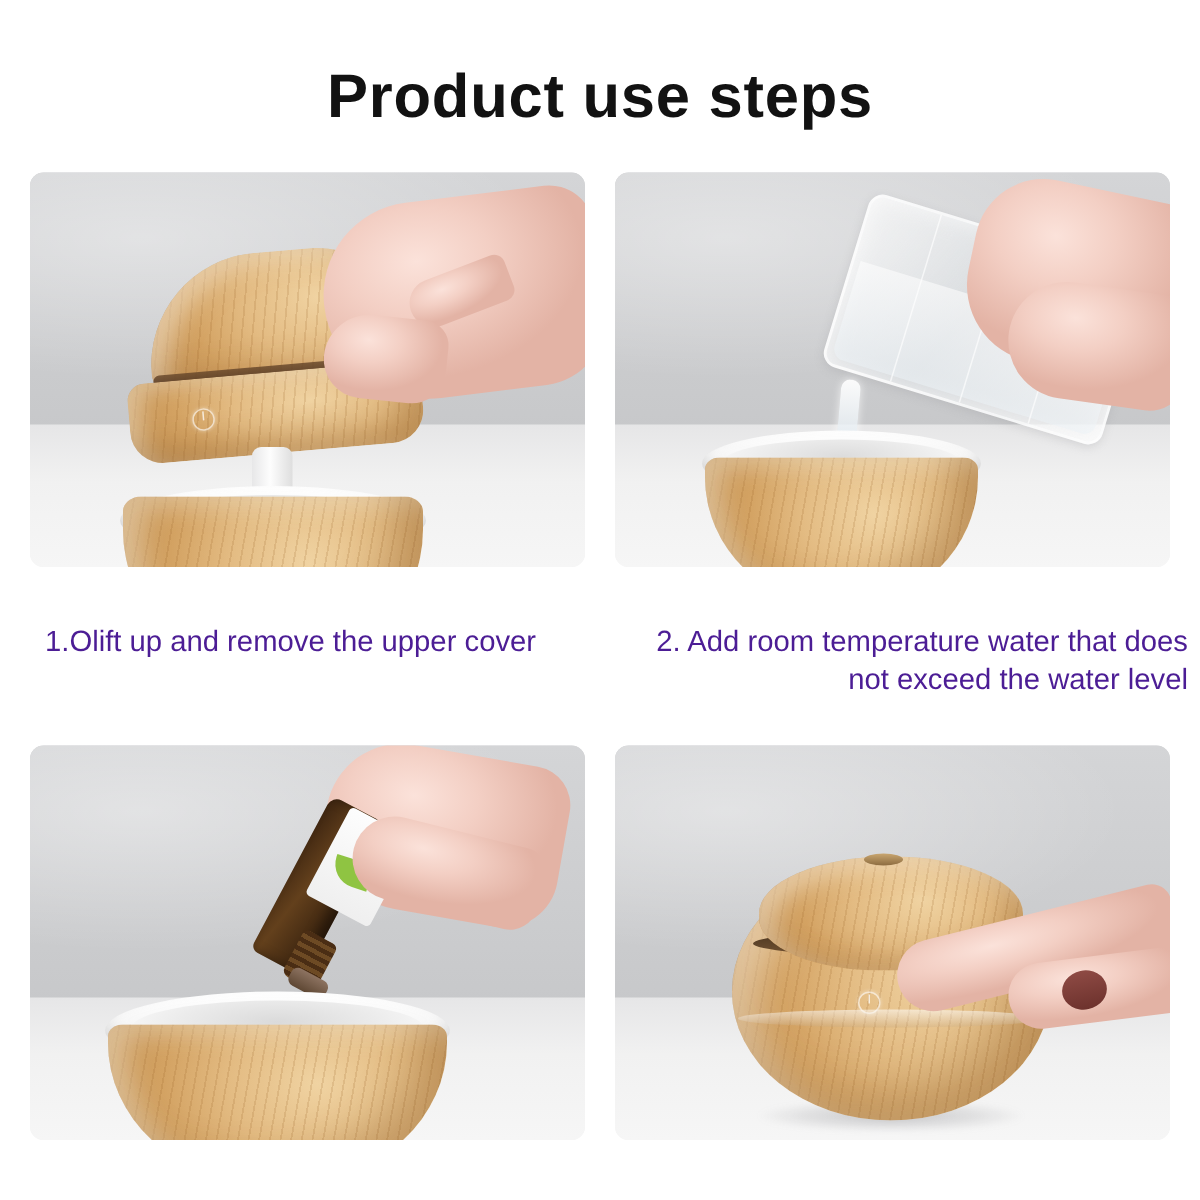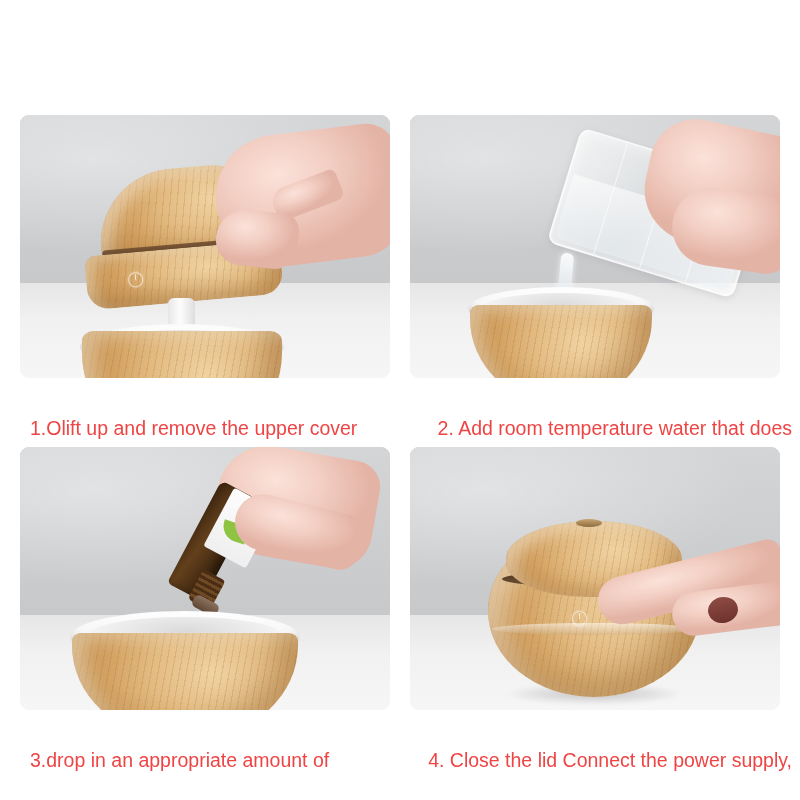--- a/index.html
+++ b/index.html
@@ -41,21 +41,21 @@
   }
   .wallshadow{
     position:absolute;left:0;right:0;top:0;height:66%;
     background:radial-gradient(120% 90% at 20% 25%, rgba(255,255,255,.38) 0%, rgba(255,255,255,0) 60%),
                linear-gradient(180deg,#d4d5d7 0%,#c7c8ca 100%);
   }
 
   .caption{
     width:370px;
     font-size:19.5px;line-height:25px;
-    color:#ef4444;
+    color:#4c1d95;
     padding-top:13px;
     white-space:pre-line;
   }
   .cap-left{padding-left:10px;}
   .cap-right{padding-left:12px;text-align:right;}
   .caption .ln2{display:block;padding-left:17px;}
 
   
   .wood{
     background:
@@ -280,20 +280,21 @@
     position:absolute;left:298px;top:150px;width:30px;height:26px;
     border-radius:50%;transform:rotate(-12deg);
     background:linear-gradient(180deg,#8e4a44,#6d322d);
   }
 </style>
 </head>
 <body>
 
 <div class="page">
 
+  <div class="page-title">Product use steps</div>
 
   <div class="grid">
 
     <div class="cell">
       <div class="photo">
         <div class="wallshadow"></div>
         <div class="surface"></div>
 
         <div class="wood p1-lid"></div>
         <div class="p1-lidgap"></div>
@@ -336,20 +337,21 @@
         <div class="skin p2-hand"></div>
         <div class="skin p2-hand2"></div>
 
         <div class="p2-rim"></div>
         <div class="p2-inner"></div>
         <div class="wood p2-bowl"></div>
       </div>
 
       <div class="caption cap-right">
         <span>2.</span> <span>Add room temperature water that does</span>
+        <span class="ln2">not exceed the water level</span>
       </div>
     </div>
 
     <div class="cell">
       <div class="photo">
         <div class="wallshadow"></div>
         <div class="surface"></div>
 
         <div class="skin p3-hand"></div>
         <div class="p3-bottle"></div>

